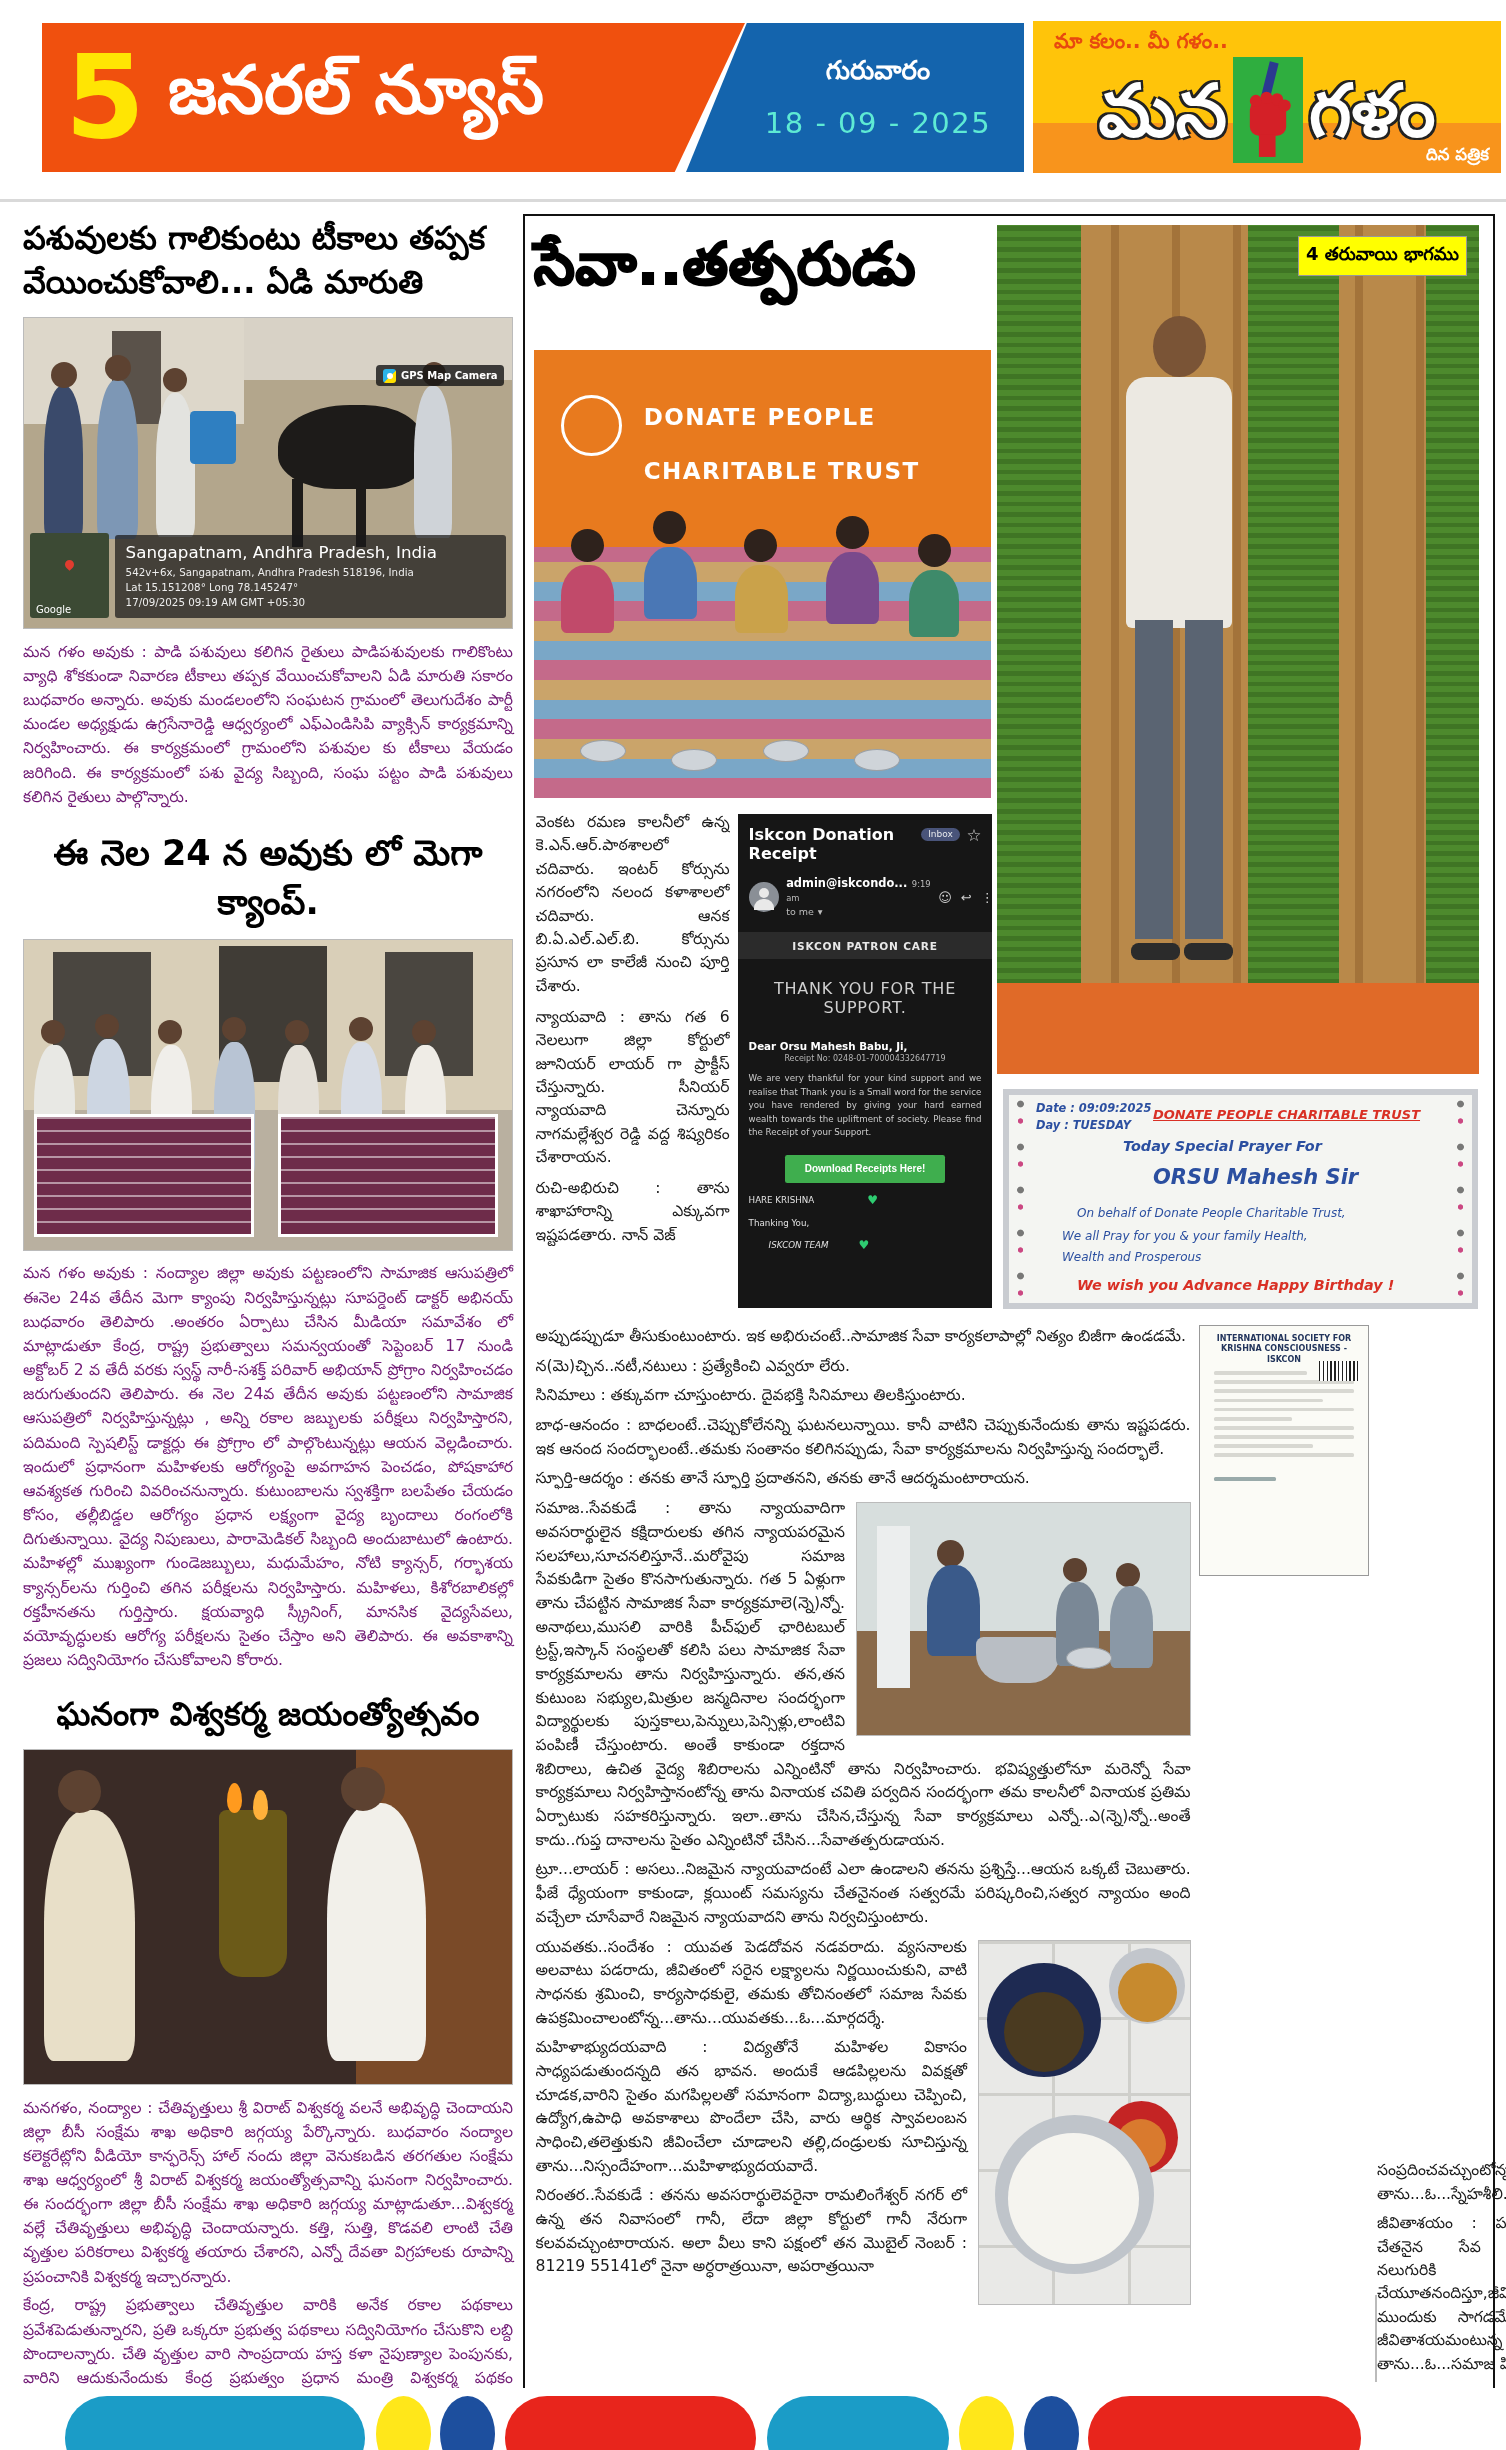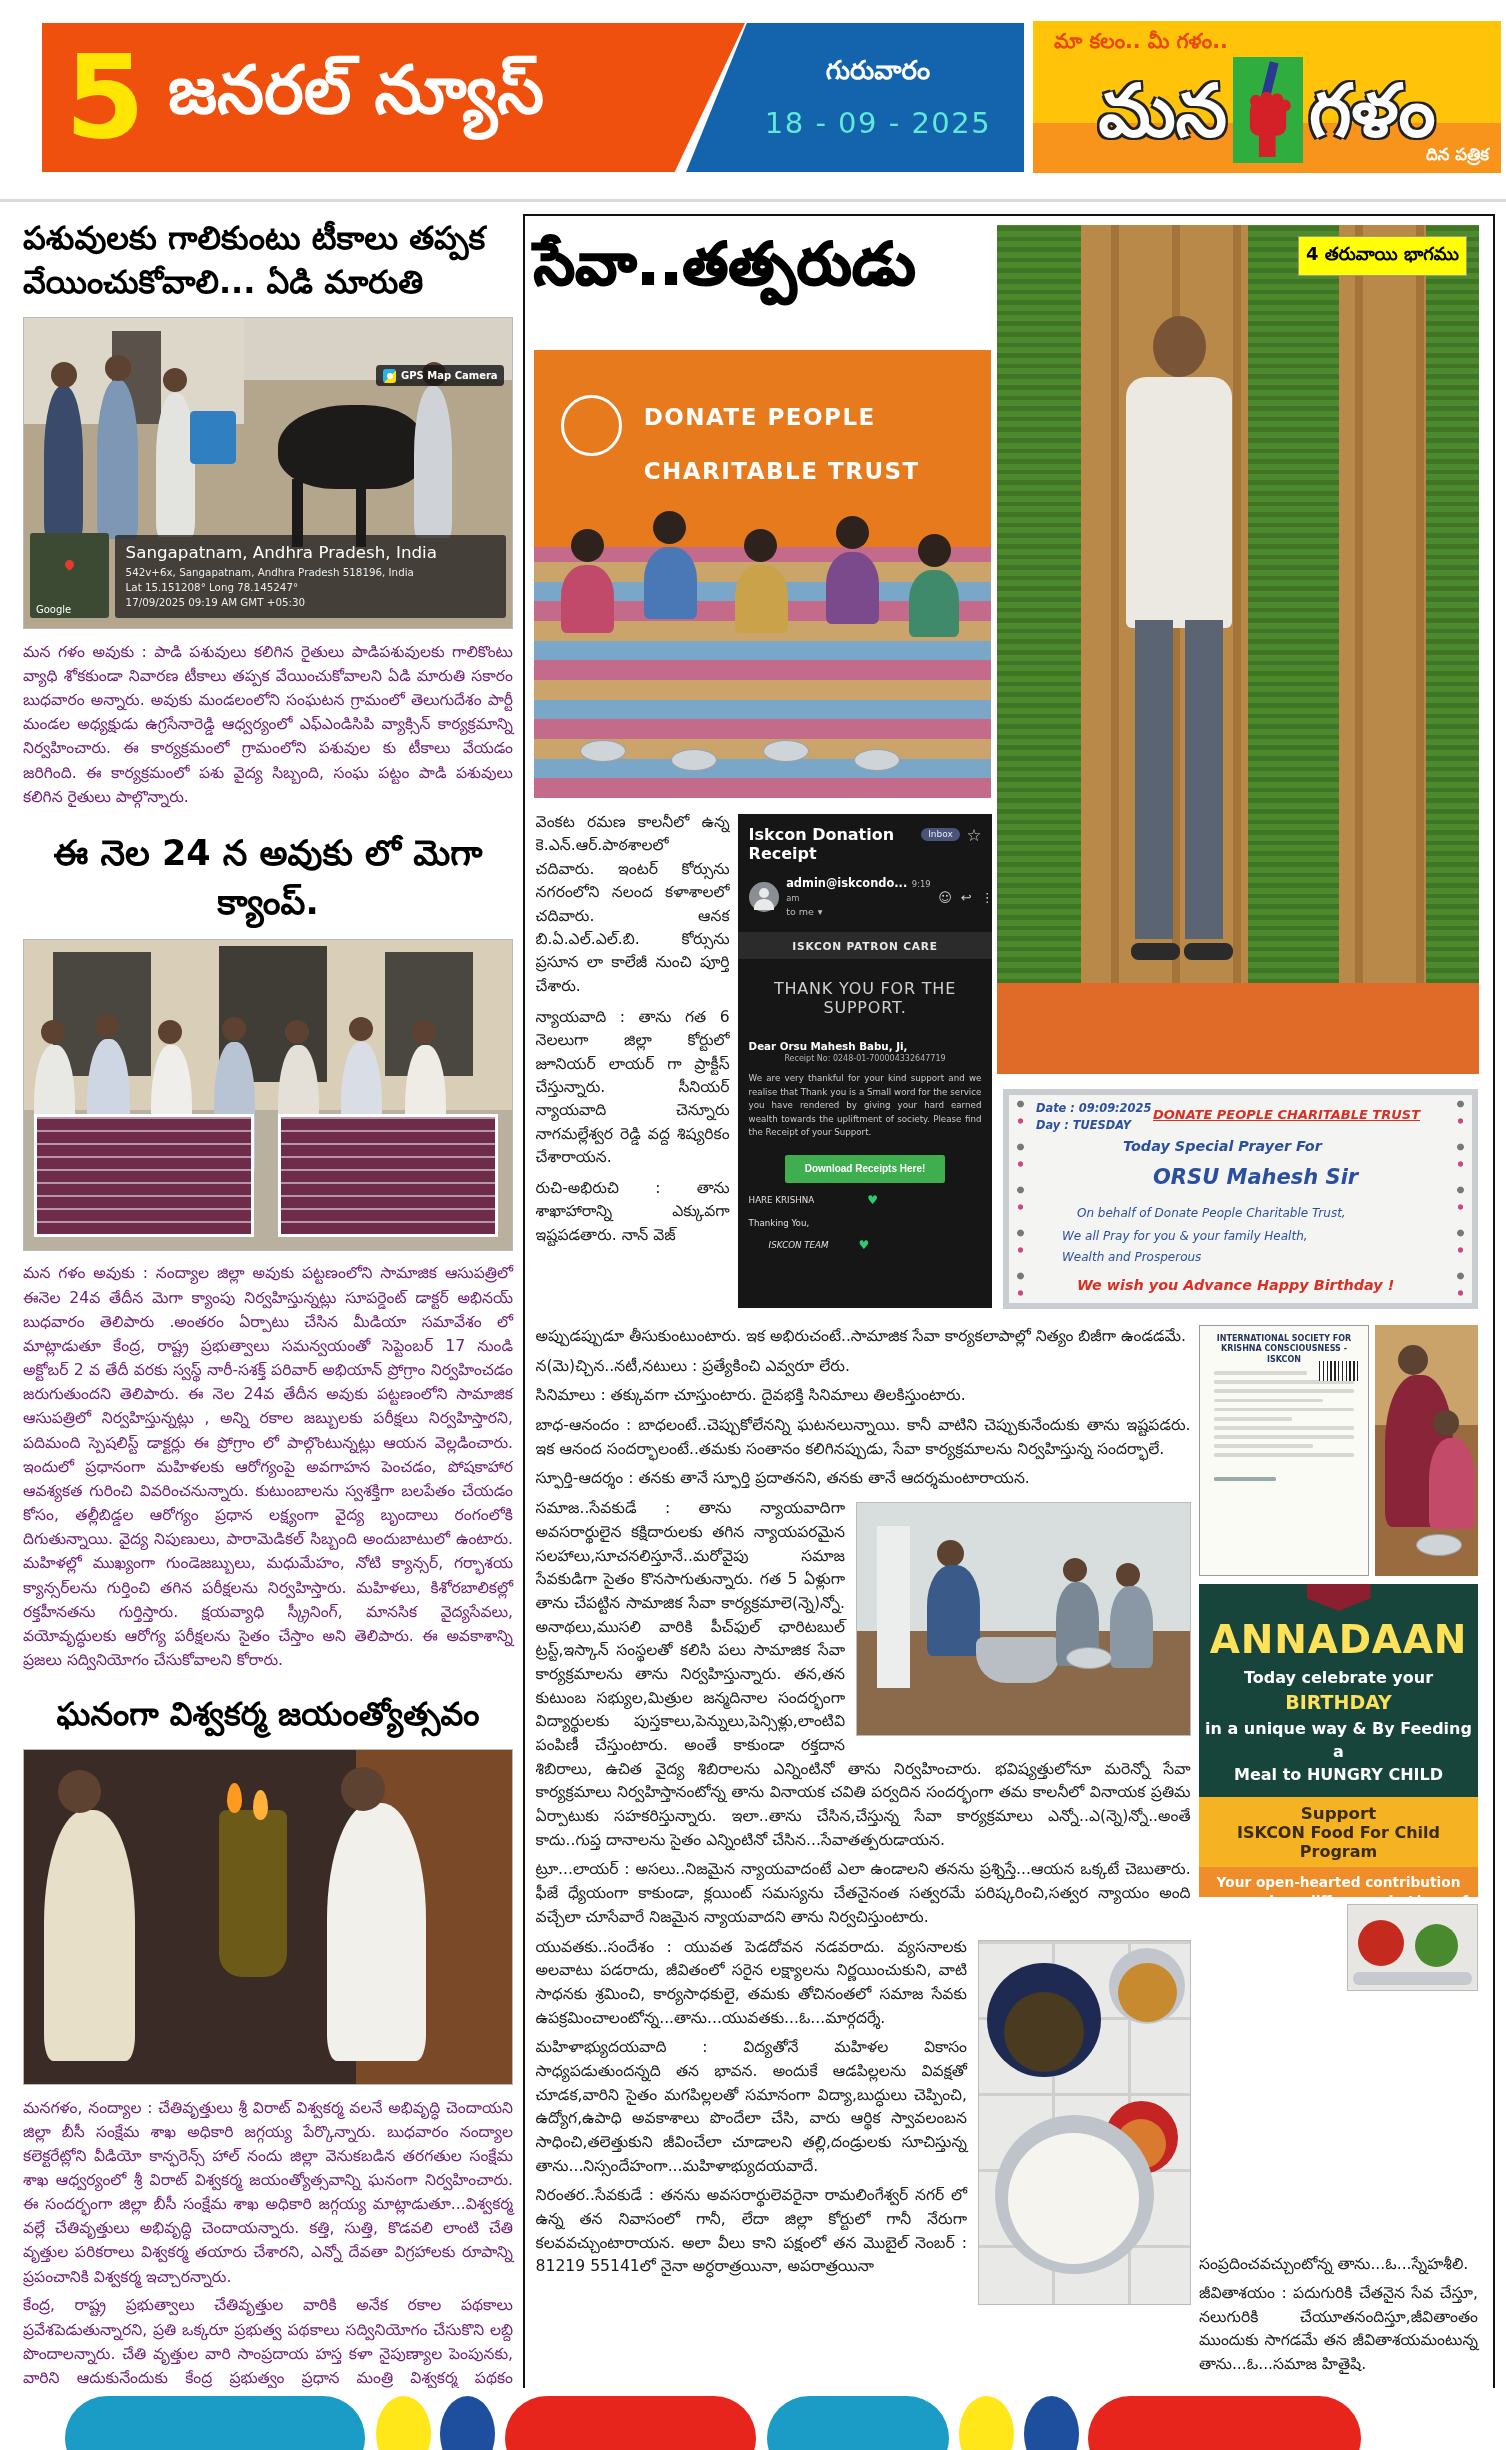--- a/index.html
+++ b/index.html
@@ -104,21 +104,21 @@
   .flow p{margin:0 0 6px 0;}
   .serving-photo{float:right;width:333px;height:232px;margin:4.6px 0 7.6px 10.6px;position:relative;overflow:hidden;
                  background:linear-gradient(180deg,#d7dedd 0 55%,#8a6a4a 55% 100%);border:0.8px solid #bbb;}
   .food-photo{float:right;width:211px;height:363px;margin:4.6px 0 7.6px 10.6px;position:relative;overflow:hidden;
               border:0.8px solid #bbb;
               background:linear-gradient(#e9e9e7,#e9e9e7),#fff;}
   .tile{position:absolute;inset:0;background:
         linear-gradient(90deg,transparent 0 73px,#cfcfcb 73px 76px),
         linear-gradient(0deg,transparent 0 73px,#cfcfcb 73px 76px);background-size:76px 76px;}
   
-  .rail{position:absolute;left:674px;top:1109px;width:279px;height:1057px;display:flex;flex-direction:column;}
+  .rail{position:absolute;left:674px;top:1109px;width:279px;height:1057px;display:flex;flex-direction:row;}
   .cert-row{display:flex;gap:6px;height:251px;}
   .cert{width:170px;background:#fbfbf6;border:0.8px solid #999;position:relative;padding:7.6px 6px;box-sizing:border-box;}
   .cert-title{font-size:8px;font-weight:bold;color:#23355c;text-align:center;line-height:1.35;}
   .cert-line{height:3.8px;background:#d8d8d2;margin:5.3px 7.6px 0 7.6px;border-radius:1.5px;}
   .cert-bar{position:absolute;right:7.6px;top:35px;width:41px;height:20px;
             background:repeating-linear-gradient(90deg,#222 0 1.5px,#fff 1.5px 3.8px);}
   .feed-photo{flex:1;position:relative;overflow:hidden;background:linear-gradient(180deg,#caa36a 0 40%,#9a6b3e 40% 100%);}
   .poster{margin-top:7.6px;height:313px;background:#17453b;position:relative;overflow:hidden;text-align:center;}
   .poster-banner{position:absolute;left:50%;top:-4.6px;transform:translateX(-50%);width:64px;height:32px;
                  background:#8c1f2f;clip-path:polygon(0 0,100% 0,100% 60%,50% 100%,0 60%);}

